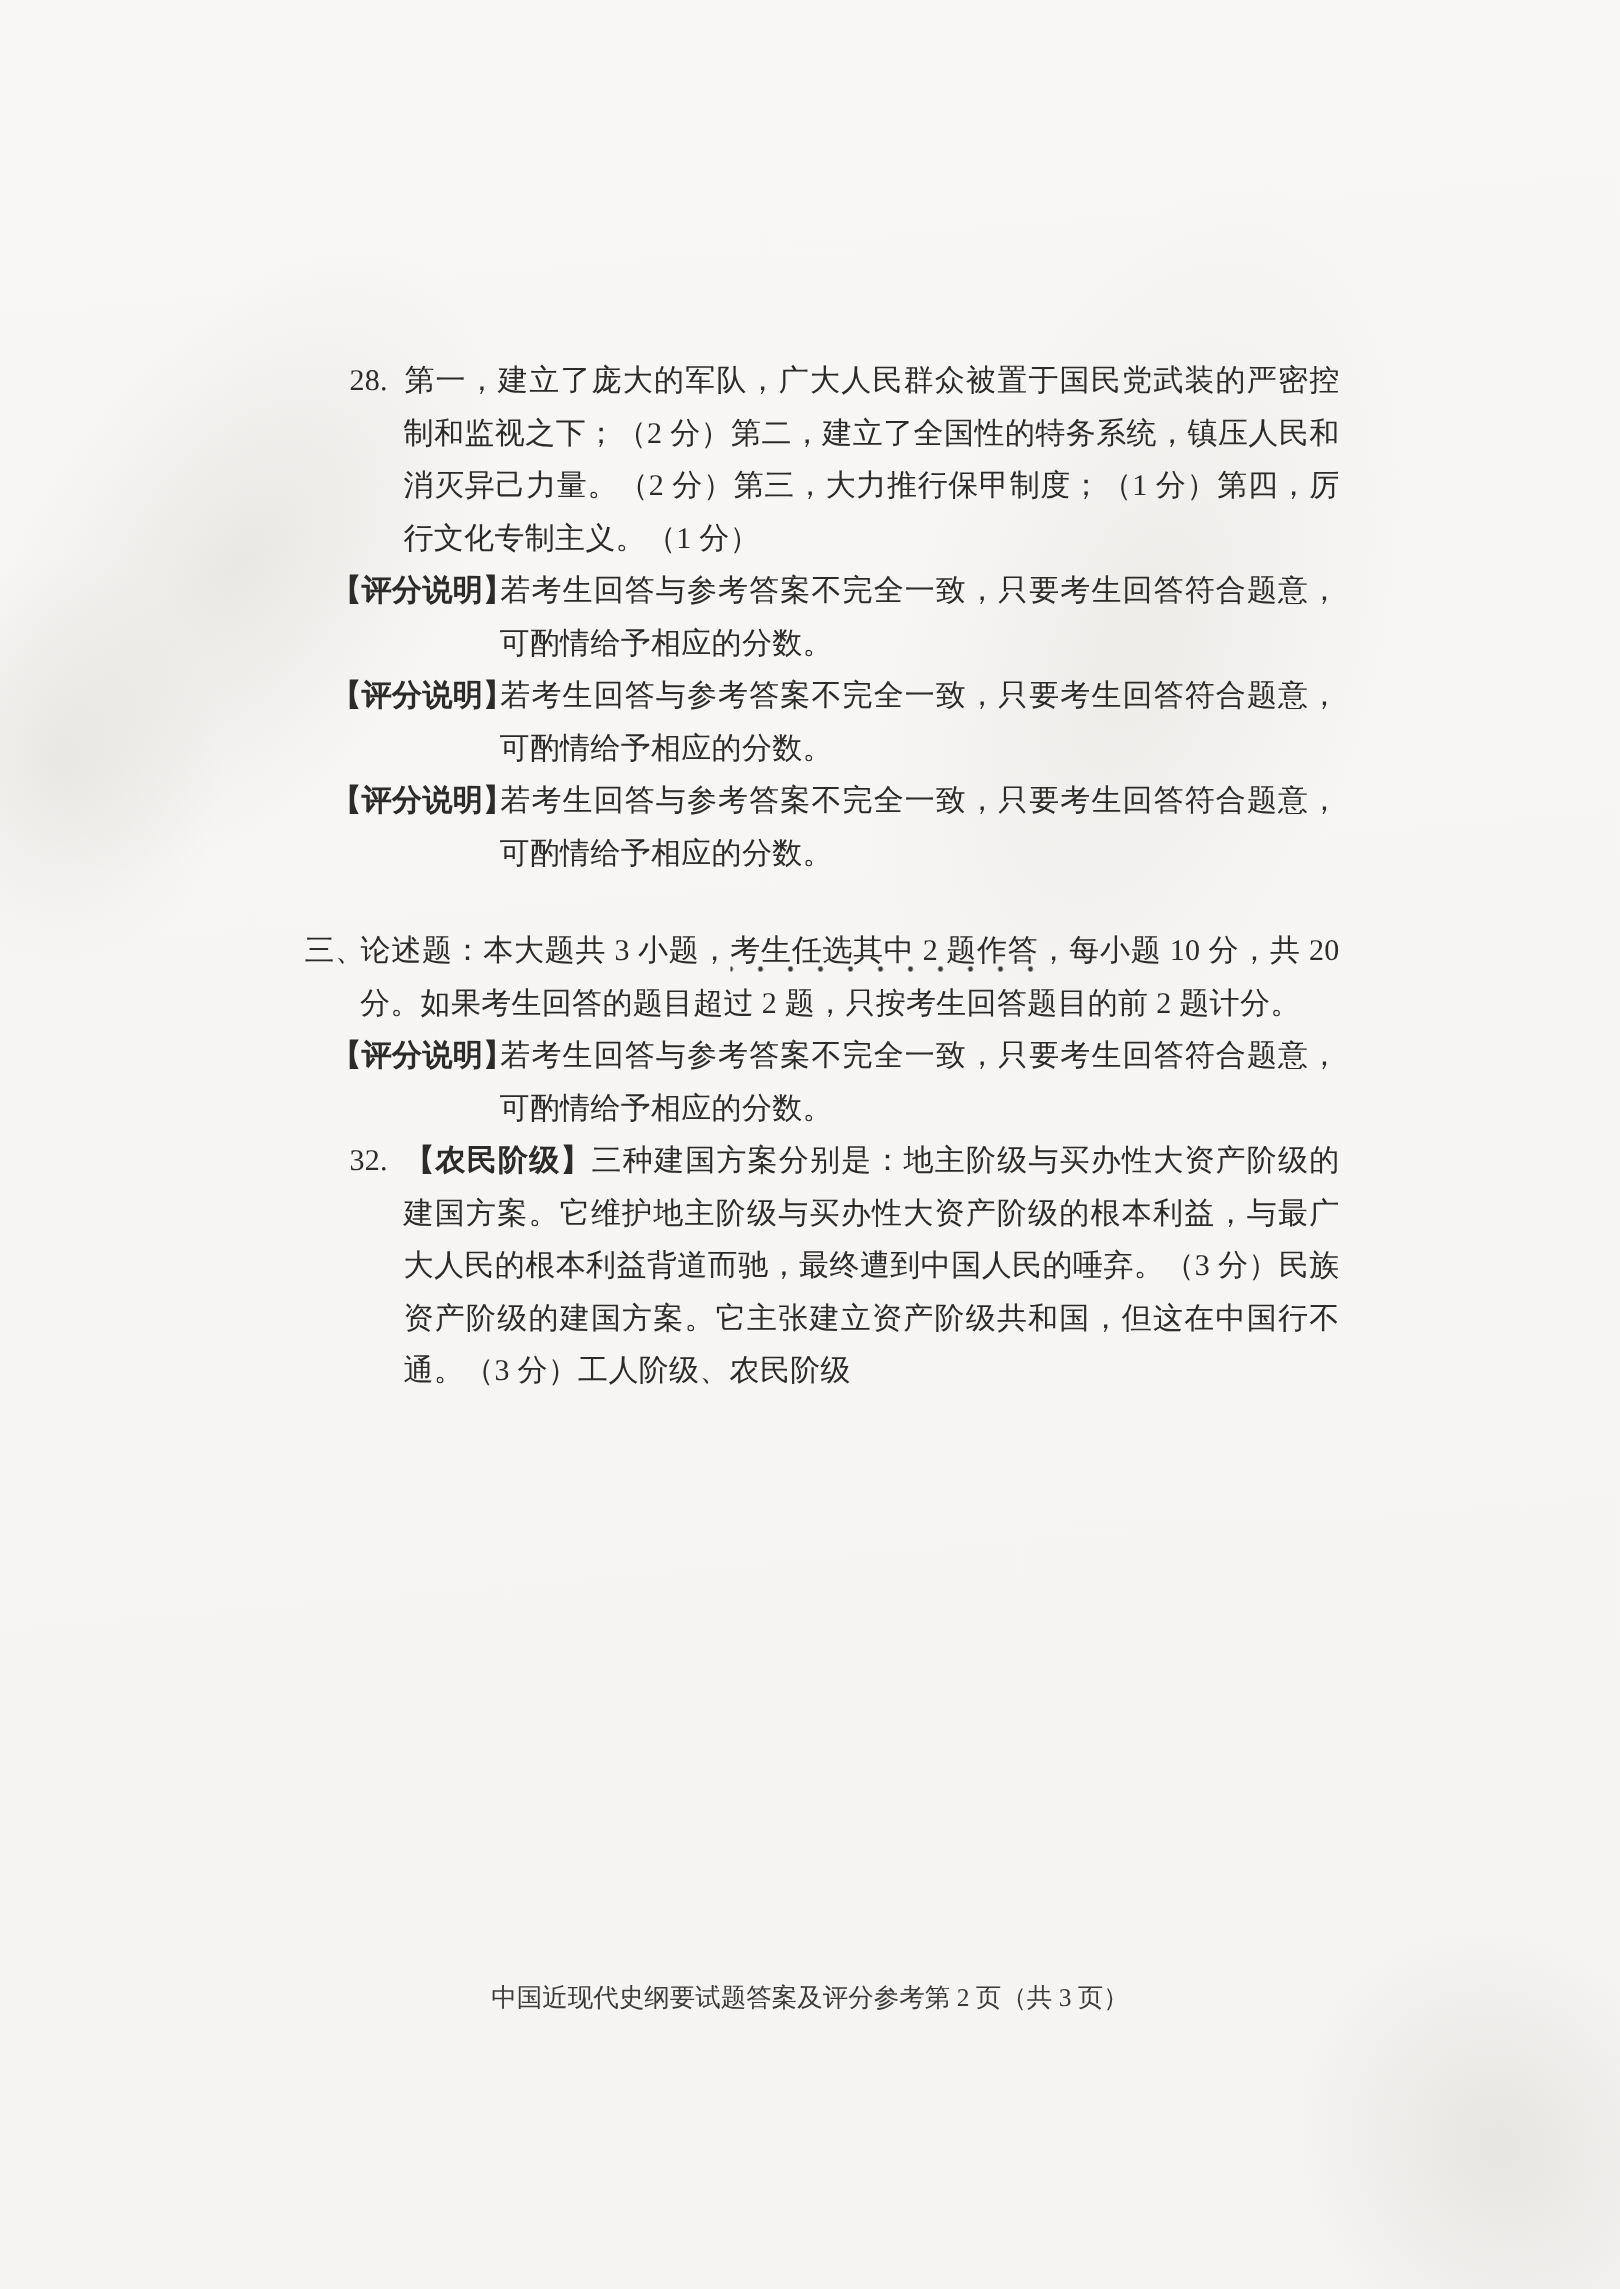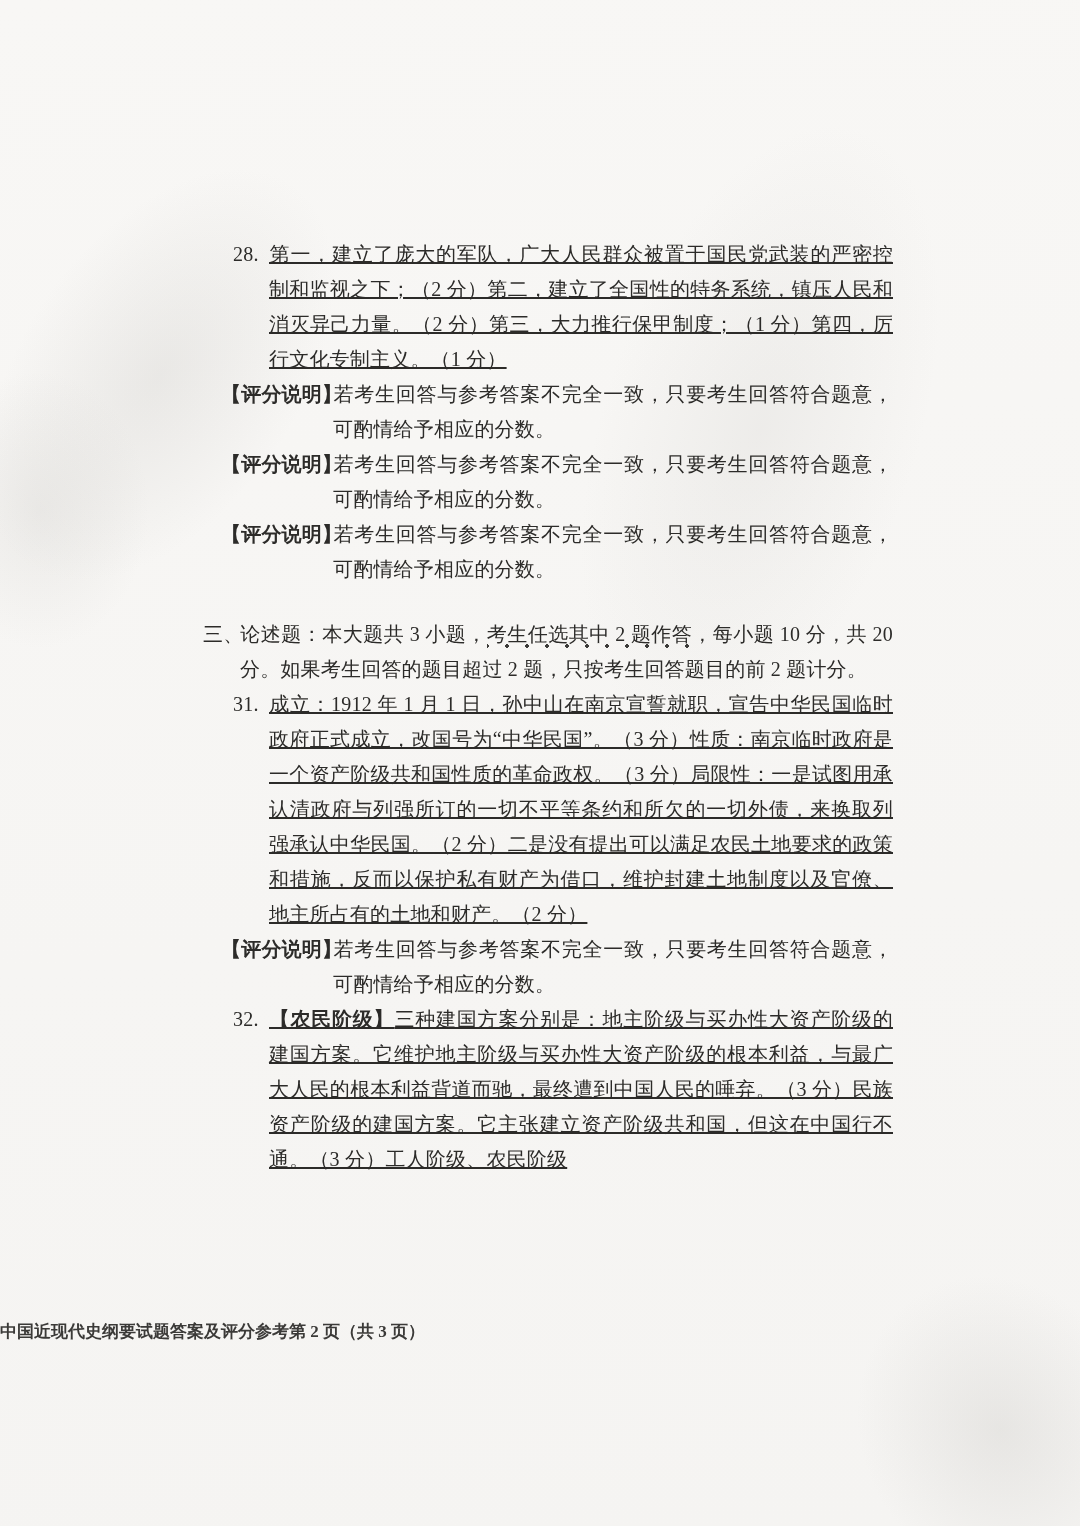--- a/index.html
+++ b/index.html
@@ -16,35 +16,35 @@
   .a2{left:600px;top:110px;width:320px;height:640px;background:radial-gradient(ellipse at center,rgba(198,196,192,.2),rgba(198,196,192,0) 70%);transform:rotate(18deg);}
   .a3{left:860px;top:1270px;width:280px;height:320px;background:radial-gradient(ellipse at center,rgba(193,191,187,.28),rgba(193,191,187,0) 70%);transform:rotate(-28deg);}
   .a4{left:-70px;top:370px;width:220px;height:280px;background:radial-gradient(ellipse at center,rgba(198,196,192,.24),rgba(198,196,192,0) 70%);}
 
   .content{
     position:absolute;left:221px;top:237px;width:672px;
     font-size:20px;line-height:35px;text-align:justify;
     letter-spacing:.2px;
   }
   p{margin:0;}
-  .p-num{margin-left:12px;padding-left:36px;text-indent:-36px;text-decoration:underline;}
+  .p-num{margin-left:12px;padding-left:36px;text-indent:-36px;}
   .p-num .num{display:inline-block;width:36px;text-indent:0;}
   .p-note{padding-left:112px;text-indent:-112px;}
   .note-label{display:inline-block;width:112px;text-indent:0;font-weight:700;white-space:nowrap;}
   .p-section{margin-left:-18px;margin-top:30px;padding-left:37px;text-indent:-37px;font-weight:400;}
   .p-section .prefix{display:inline-block;width:37px;text-indent:0;}
   .ans-label{font-weight:700;}
   .emph{
     background-image:radial-gradient(circle,#3c3b39 1.6px,rgba(0,0,0,0) 1.8px);
     background-size:20px 6px;background-repeat:repeat-x;background-position:10px 100%;
     padding-bottom:4px;
   }
   .footer{
     position:absolute;left:0;top:1320px;width:100%;
-    text-align:left;font-size:17px;line-height:24px;color:#3b3a38;font-weight:bold;
+    text-align:center;font-size:17px;line-height:24px;color:#3b3a38;
   }
 </style>
 </head>
 <body>
 
 <div class="page">
 
   <div class="artifact a1"></div>
   <div class="artifact a2"></div>
   <div class="artifact a3"></div>
@@ -67,23 +67,20 @@
 
 
     <p class="p-note">
       <span class="note-label">【评分说明】</span><span>若考生回答与参考答案不完全一致，只要考生回答符合题意，可酌情给予相应的分数。</span>
     </p>
 
     <p class="p-section">
       <span class="prefix">三、</span><span>论述题：本大题共 3 小题，</span><span class="emph">考生任选其中 2 题作答</span><span>，每小题 10 分，共 20 分。如果考生回答的题目超过 2 题，只按考生回答题目的前 2 题计分。</span>
     </p>
 
-    <p class="p-num">
-      <span class="num">31.</span><span>成立：1912 年 1 月 1 日，孙中山在南京宣誓就职，宣告中华民国临时政府正式成立，改国号为“中华民国”。（3 分）性质：南京临时政府是一个资产阶级共和国性质的革命政权。（3 分）局限性：一是试图用承认清政府与列强所订的一切不平等条约和所欠的一切外债，来换取列强承认中华民国。（2 分）二是没有提出可以满足农民土地要求的政策和措施，反而以保护私有财产为借口，维护封建土地制度以及官僚、地主所占有的土地和财产。（2 分）</span>
-    </p>
 
     <p class="p-note">
       <span class="note-label">【评分说明】</span><span>若考生回答与参考答案不完全一致，只要考生回答符合题意，可酌情给予相应的分数。</span>
     </p>
 
     <p class="p-num">
       <span class="num">32.</span><span class="ans-label">【农民阶级】</span><span>三种建国方案分别是：地主阶级与买办性大资产阶级的建国方案。它维护地主阶级与买办性大资产阶级的根本利益，与最广大人民的根本利益背道而驰，最终遭到中国人民的唾弃。（3 分）民族资产阶级的建国方案。它主张建立资产阶级共和国，但这在中国行不通。（3 分）工人阶级、农民阶级</span>
     </p>
 
   </div>

